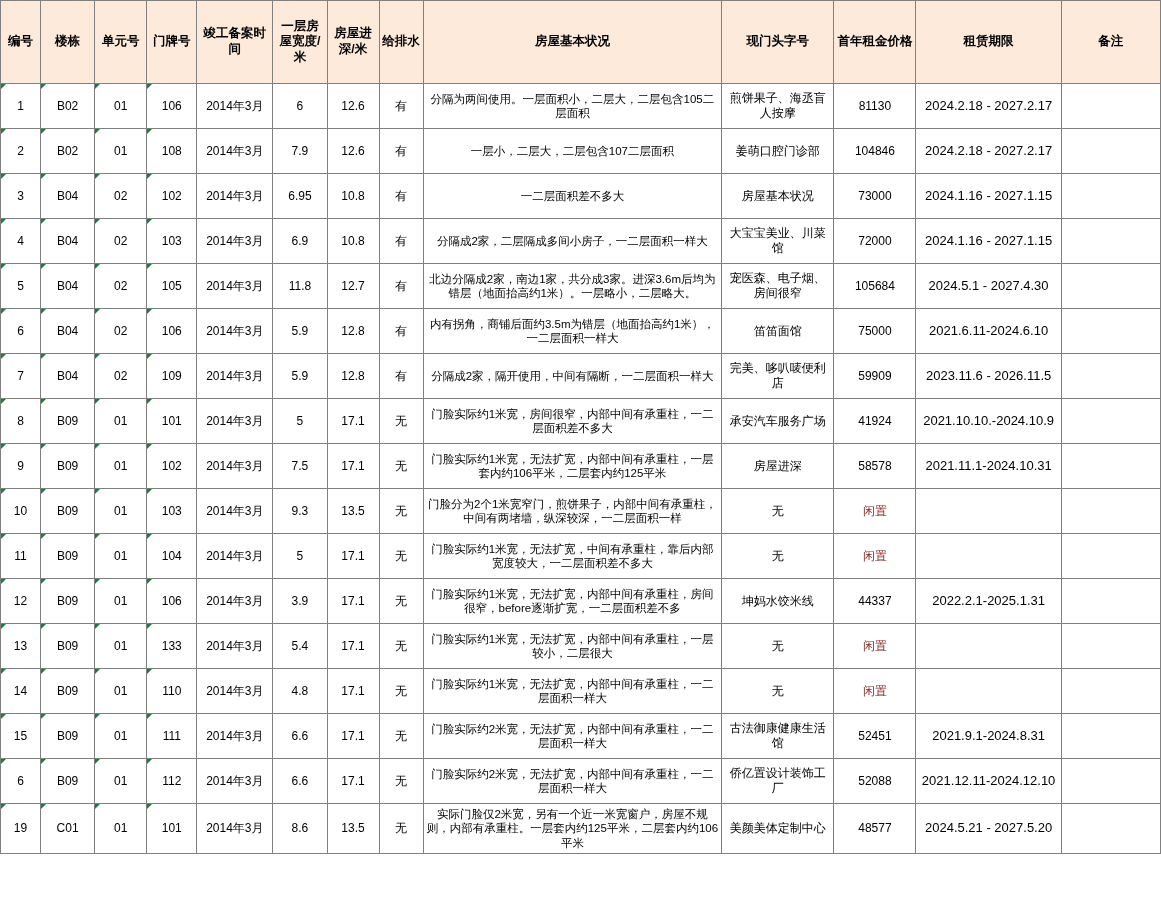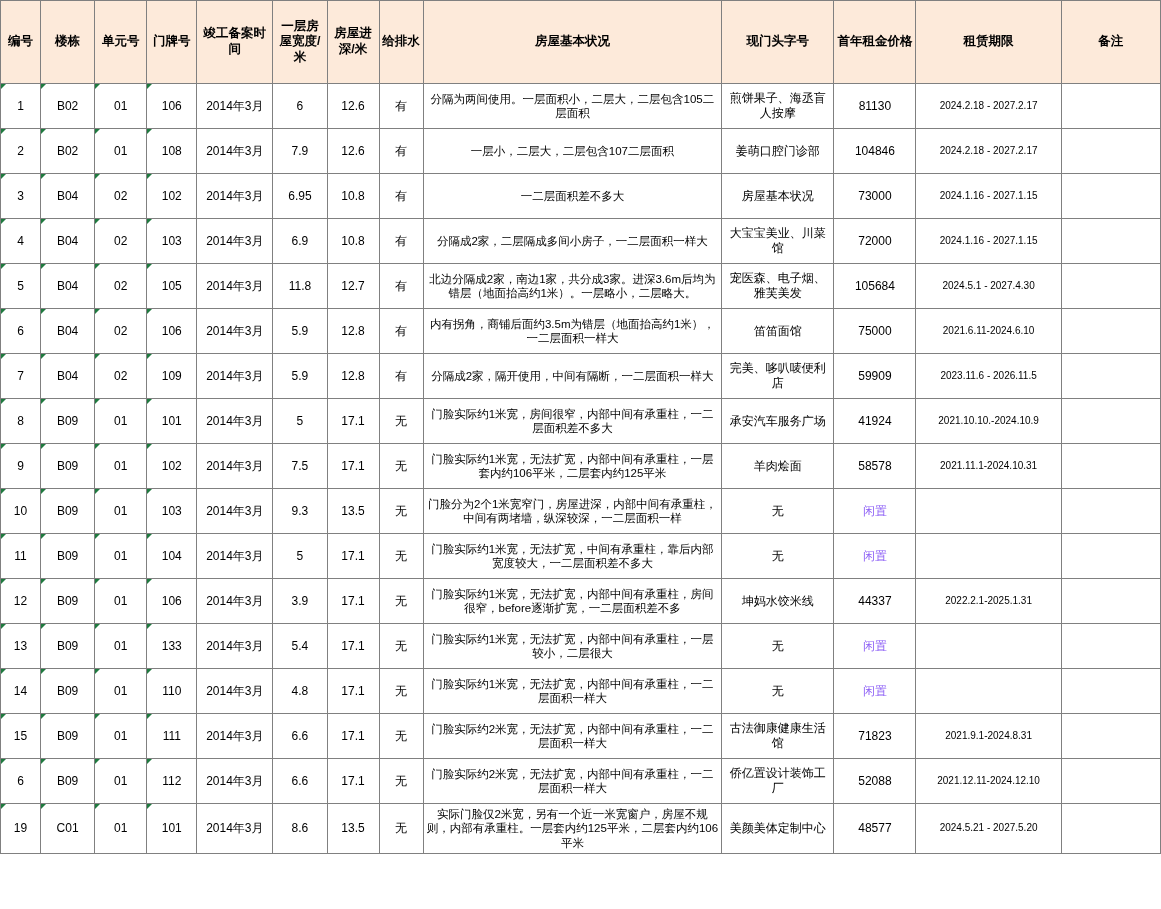--- a/index.html
+++ b/index.html
@@ -45,23 +45,23 @@
   td.cell-num { font-size: 12px; }
   td.cell-text {
     font-size: 11.5px;
     padding: 3px 4px;
   }
   td.cell-shop {
     font-size: 12px;
     padding: 3px 3px;
   }
   td.cell-price { font-size: 12px; }
-  td.cell-term { font-size: 10px; }
+  td.cell-term { font-size: 13px; }
   .vacant {
-    color: #8b5cf6;
+    color: #7f1d1d;
   }
   .corner-mark {
     position: relative;
   }
   .corner-mark::before {
     content: "";
     position: absolute;
     top: 0;
     left: 0;
     width: 0;
@@ -171,21 +171,21 @@
         <tr>
           <td class="cell-num corner-mark">5</td>
           <td class="cell-num corner-mark">B04</td>
           <td class="cell-num corner-mark">02</td>
           <td class="cell-num corner-mark">105</td>
           <td class="cell-num">2014年3月</td>
           <td class="cell-num">11.8</td>
           <td class="cell-num">12.7</td>
           <td class="cell-num">有</td>
           <td class="cell-text">北边分隔成2家，南边1家，共分成3家。进深3.6m后均为错层（地面抬高约1米）。一层略小，二层略大。</td>
-          <td class="cell-shop">宠医森、电子烟、雅芙美发</td>
+          <td class="cell-shop">宠医森、电子烟、房间很窄</td>
           <td class="cell-price">105684</td>
           <td class="cell-term">2024.5.1 - 2027.4.30</td>
           <td class="cell-text"></td>
         </tr>
         <tr>
           <td class="cell-num corner-mark">6</td>
           <td class="cell-num corner-mark">B04</td>
           <td class="cell-num corner-mark">02</td>
           <td class="cell-num corner-mark">106</td>
           <td class="cell-num">2014年3月</td>
@@ -231,35 +231,35 @@
         <tr>
           <td class="cell-num corner-mark">9</td>
           <td class="cell-num corner-mark">B09</td>
           <td class="cell-num corner-mark">01</td>
           <td class="cell-num corner-mark">102</td>
           <td class="cell-num">2014年3月</td>
           <td class="cell-num">7.5</td>
           <td class="cell-num">17.1</td>
           <td class="cell-num">无</td>
           <td class="cell-text">门脸实际约1米宽，无法扩宽，内部中间有承重柱，一层套内约106平米，二层套内约125平米</td>
-          <td class="cell-shop">羊肉烩面</td>
+          <td class="cell-shop">房屋进深</td>
           <td class="cell-price">58578</td>
           <td class="cell-term">2021.11.1-2024.10.31</td>
           <td class="cell-text"></td>
         </tr>
         <tr>
           <td class="cell-num corner-mark">10</td>
           <td class="cell-num corner-mark">B09</td>
           <td class="cell-num corner-mark">01</td>
           <td class="cell-num corner-mark">103</td>
           <td class="cell-num">2014年3月</td>
           <td class="cell-num">9.3</td>
           <td class="cell-num">13.5</td>
           <td class="cell-num">无</td>
-          <td class="cell-text">门脸分为2个1米宽窄门，房屋进深，内部中间有承重柱，中间有两堵墙，纵深较深，一二层面积一样</td>
+          <td class="cell-text">门脸分为2个1米宽窄门，煎饼果子，内部中间有承重柱，中间有两堵墙，纵深较深，一二层面积一样</td>
           <td class="cell-shop">无</td>
           <td class="cell-price vacant">闲置</td>
           <td class="cell-term"></td>
           <td class="cell-text"></td>
         </tr>
         <tr>
           <td class="cell-num corner-mark">11</td>
           <td class="cell-num corner-mark">B09</td>
           <td class="cell-num corner-mark">01</td>
           <td class="cell-num corner-mark">104</td>
@@ -322,21 +322,21 @@
           <td class="cell-num corner-mark">15</td>
           <td class="cell-num corner-mark">B09</td>
           <td class="cell-num corner-mark">01</td>
           <td class="cell-num corner-mark">111</td>
           <td class="cell-num">2014年3月</td>
           <td class="cell-num">6.6</td>
           <td class="cell-num">17.1</td>
           <td class="cell-num">无</td>
           <td class="cell-text">门脸实际约2米宽，无法扩宽，内部中间有承重柱，一二层面积一样大</td>
           <td class="cell-shop">古法御康健康生活馆</td>
-          <td class="cell-price">71823</td>
+          <td class="cell-price">52451</td>
           <td class="cell-term">2021.9.1-2024.8.31</td>
           <td class="cell-text"></td>
         </tr>
         <tr>
           <td class="cell-num corner-mark">6</td>
           <td class="cell-num corner-mark">B09</td>
           <td class="cell-num corner-mark">01</td>
           <td class="cell-num corner-mark">112</td>
           <td class="cell-num">2014年3月</td>
           <td class="cell-num">6.6</td>

